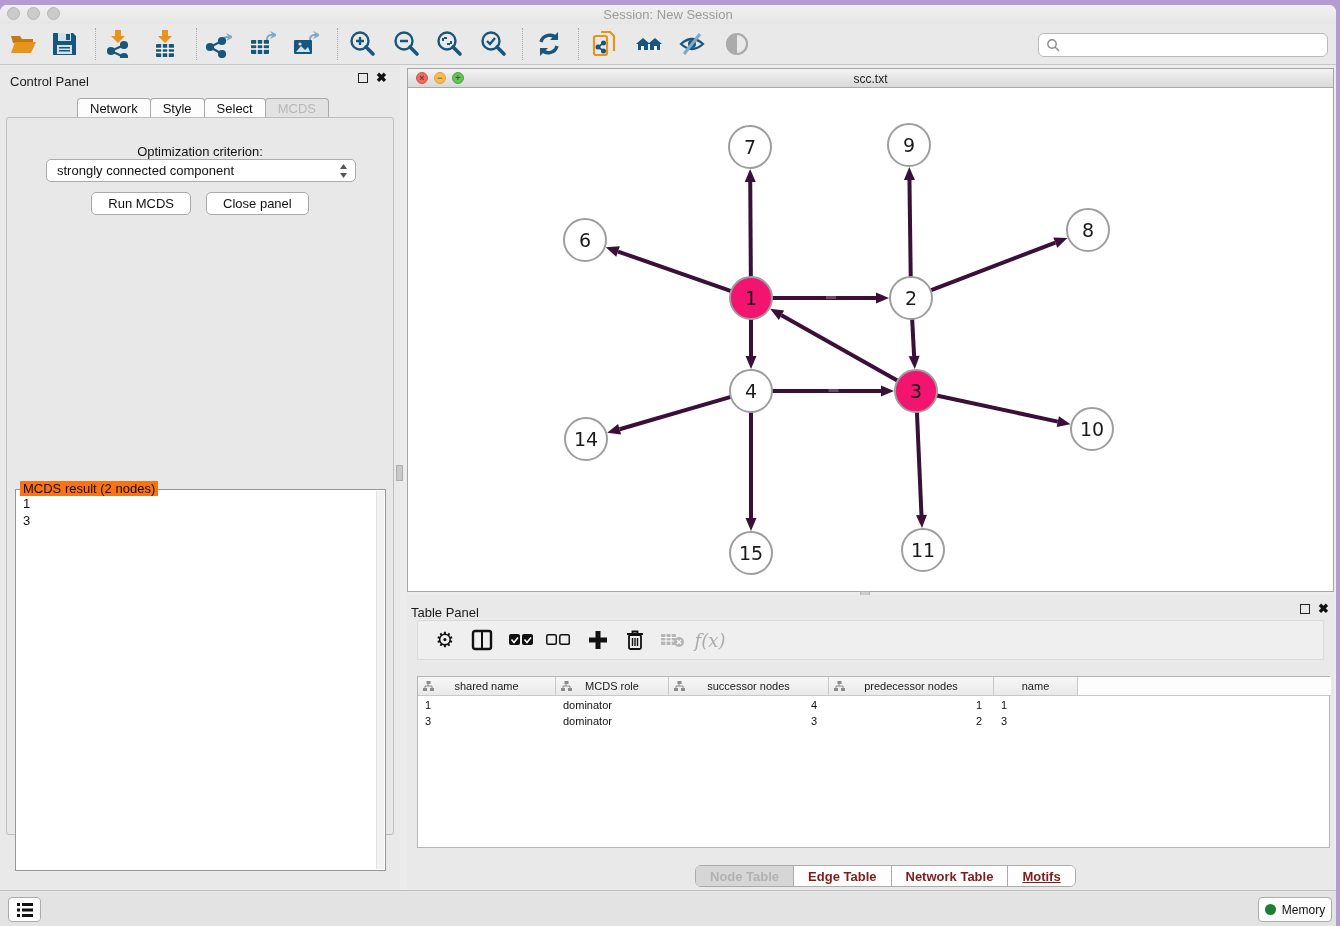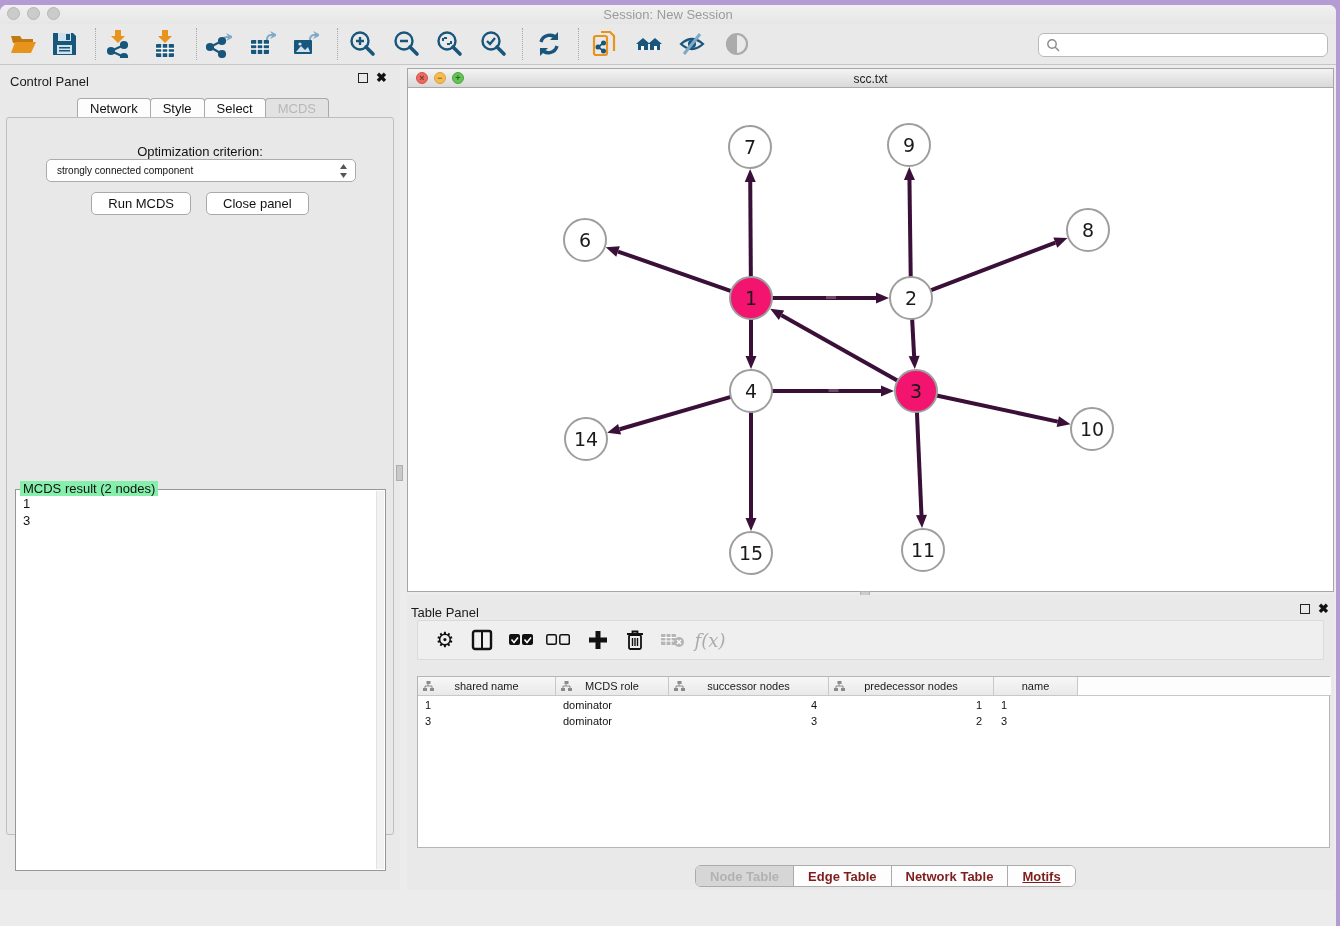--- a/index.html
+++ b/index.html
@@ -23,26 +23,26 @@
   .control-panel { position:absolute; left:0; top:60px; width:400px; height:825px; background:#E9E9E9; }
   .panel-title { position:absolute; left:10px; top:9px; font-size:13px; color:#1A1A1A; }
   .panel-btns { position:absolute; top:8px; display:flex; gap:8px; align-items:center; }
   .float-box { width:10px; height:10px; border:1.5px solid #222; display:inline-block; }
   .close-x { font-size:13px; font-weight:bold; color:#111; line-height:10px; }
   .cp-tabs { position:absolute; left:77px; top:33px; height:20px; display:flex; }
   .tab { border:1px solid #A9A9A9; border-bottom:none; background:#FDFDFD; font-size:13px; color:#111; padding:2px 12px 0; border-radius:4px 4px 0 0; margin-right:-1px; text-align:center; }
   .tab.sel { background:#E2E2E2; color:#B8B8B8; }
   .cp-body { position:absolute; left:6px; top:52px; width:388px; height:718px; background:#E8E8E8; border:1px solid #BDBDBD; border-radius:3px; }
   .opt-label { position:absolute; left:0; top:26px; width:100%; text-align:center; font-size:13px; color:#111; }
-  .dropdown { position:absolute; left:39px; top:41px; width:310px; height:23px; background:#fff; border:1px solid #ABABAB; border-radius:5px; font-size:10px; color:#111; display:flex; align-items:center; padding-left:10px; }
+  .dropdown { position:absolute; left:39px; top:41px; width:310px; height:23px; background:#fff; border:1px solid #ABABAB; border-radius:5px; font-size:13px; color:#111; display:flex; align-items:center; padding-left:10px; }
   .dd-stepper { position:absolute; right:6px; top:3px; }
   .cp-buttons { position:absolute; left:0; top:74px; width:100%; display:flex; justify-content:center; gap:15px; }
   .btn { background:#fff; border:1px solid #A9A9A9; border-radius:5px; font-size:13px; color:#111; padding:3px 16px; height:23px; }
   .result-box { position:absolute; left:8px; top:371px; width:371px; height:382px; background:#fff; border:1px solid #979797; }
-  .result-legend { position:absolute; left:4px; top:-9px; background:#86efac; padding:0 3px; font-size:13px; color:#111;text-align:center; }
+  .result-legend { position:absolute; left:4px; top:-9px; background:#f97316; padding:0 3px; font-size:13px; color:#111;text-align:center; }
   .result-lines { position:absolute; left:7px; top:5px; font-size:13px; line-height:17px; color:#111; }
   .result-scroll { position:absolute; right:1px; top:1px; width:8px; height:calc(100% - 2px); background:#F2F2F2; border-left:1px solid #E2E2E2; }
 
   
   .vsplit-handle { position:absolute; left:396px; top:460px; width:7px; height:16px; background:#C9C9C9; border:1px solid #ADADAD; }
   .hsplit-handle { position:absolute; left:860px; top:586px; width:10px; height:7px; background:#CDCDCD; border:1px solid #B2B2B2; }
 
   
   .net-window { position:absolute; left:407px; top:63px; width:927px; height:524px; background:#fff; border:1px solid #A6A6A6; }
   .net-titlebar { position:absolute; left:0; top:0; width:100%; height:19px; background:linear-gradient(#F4F4F4,#D9D9D9); border-bottom:1px solid #A9A9A9; }
@@ -471,14 +471,32 @@
         </div>
     </div>
     <div class="tp-tabs" id="tp-tabs">
         <div class="tp-tab sel">Node Table</div>
         <div class="tp-tab">Edge Table</div>
         <div class="tp-tab">Network Table</div>
         <div class="tp-tab">Motifs</div>
       </div>
   </div>
 
+  <div class="statusbar">
+    <div class="sb-btn" style="left:8px;width:33px">
+      <svg width="18" height="16" viewBox="0 0 18 16">
+          <g fill="#111">
+            <rect x="1" y="1" width="3" height="3"></rect>
+            <rect x="6" y="1" width="11" height="3"></rect>
+            <rect x="1" y="6.5" width="3" height="3"></rect>
+            <rect x="6" y="6.5" width="11" height="3"></rect>
+            <rect x="1" y="12" width="3" height="3"></rect>
+            <rect x="6" y="12" width="11" height="3"></rect>
+          </g>
+        </svg>
+    </div>
+    <div class="sb-btn" style="left:1258px;width:74px">
+      <span class="memory-dot"></span>
+      <span class="mem-label">Memory</span>
+    </div>
+  </div>
 
 </div>
 
 </body></html>

